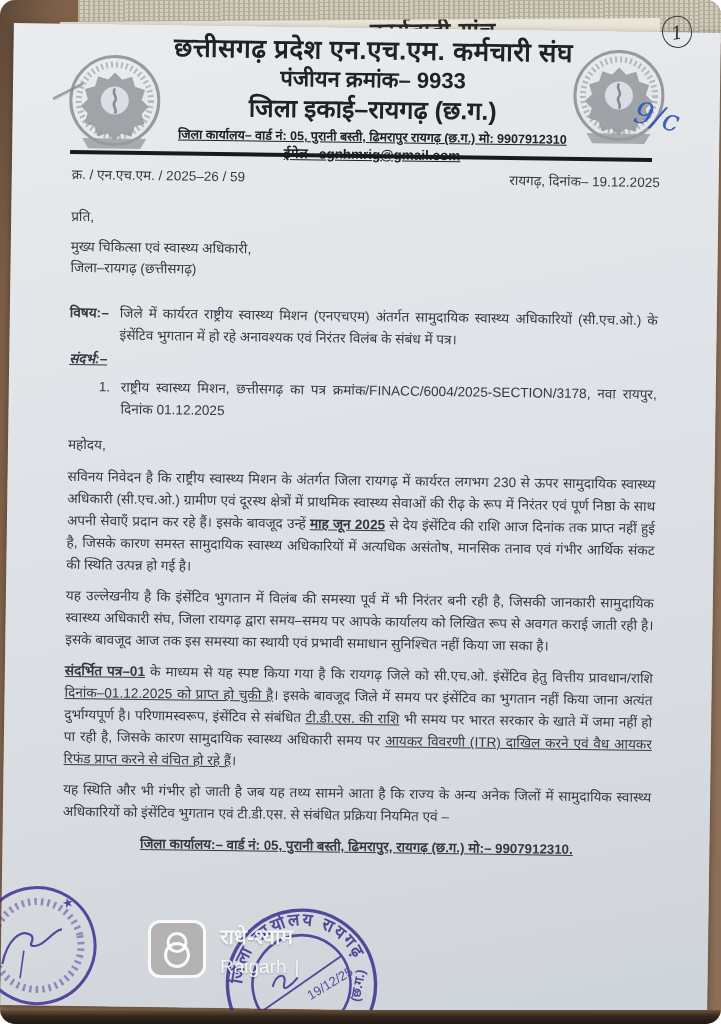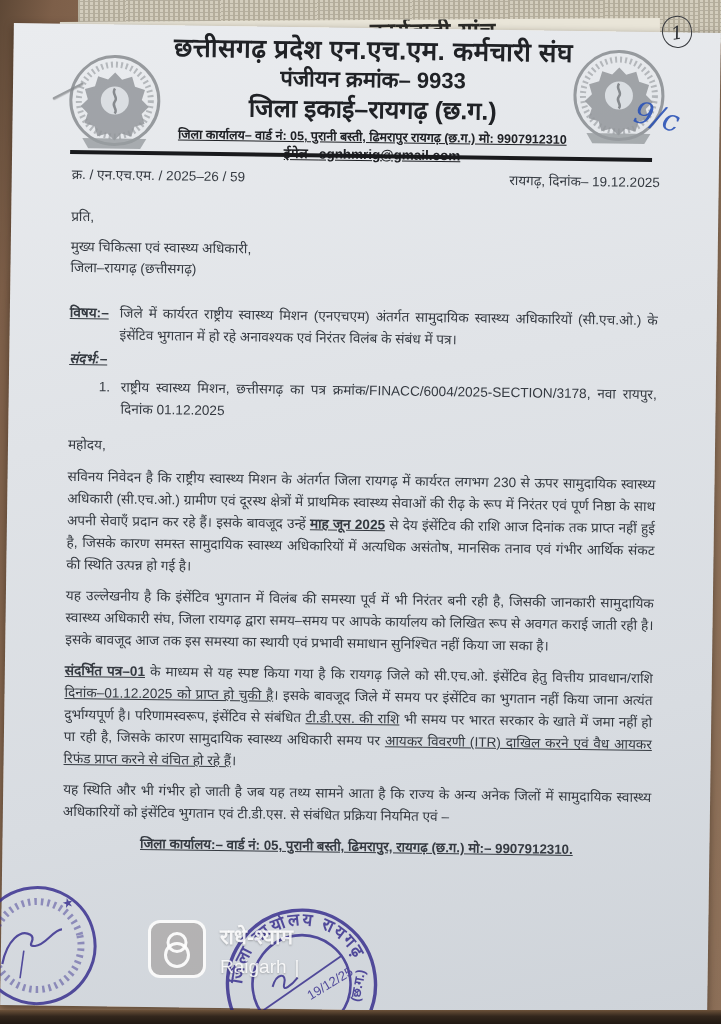--- a/index.html
+++ b/index.html
@@ -1,20 +1,20 @@
 <!DOCTYPE html>
 <html><head>
 <meta charset="utf-8">
 <style>
   * { margin:0; padding:0; box-sizing:border-box; }
   html,body { width:721px; height:1024px; }
   body { font-family:"Liberation Sans", sans-serif; }
 
   .stage { position:relative; width:721px; height:1024px; overflow:hidden;
-    background:linear-gradient(100deg,#5e4836 0%,#7d5f49 6%,#96785e 30%,#9d8066 60%,#8c6f58 100%); }
+    background:linear-gradient(100deg,#5e4836 0%,#7d5f49 6%,#96785e 30%,#9d8066 60%,#8c6f58 100%);border-radius:15px; }
 
   
   .newspaper { position:absolute; left:78px; top:0; width:643px; height:50px;
     background:#d3cdbd;
     background-image:repeating-linear-gradient(90deg,#b4ad9b 0 2px,transparent 2px 5px),
                      repeating-linear-gradient(0deg, rgba(90,85,70,.25) 0 1px, transparent 1px 4px);
     transform:rotate(-0.6deg); transform-origin:left top; }
   .headline-band { position:absolute; left:60px; top:20px; width:600px; height:28px;
     background:#e9e5d8; overflow:hidden; transform:rotate(-0.4deg); }
   .headline-band span { display:block; margin:-6px 0 0 310px; font-weight:bold;
@@ -44,21 +44,21 @@
   .rule { position:absolute; left:58px; top:126px; width:582px; height:4px; background:#191a1d; }
 
   
   .flow { position:absolute; left:60px; top:140px; width:588px; font-size:13.6px;
           line-height:22px; color:#353a41; }
   .ref-row { display:flex; justify-content:space-between; margin-bottom:20px; font-size:13.5px; }
   .to-line { margin-bottom:8px; }
   .rcpt1 { line-height:21px; }
   .rcpt2 { line-height:21px; margin-bottom:24px; }
   .subj { display:flex; margin-bottom:2px; }
-  .subj .lbl { flex:0 0 50px; font-weight:bold; text-decoration:underline; }
+  .subj .lbl { flex:0 0 50px; font-weight:bold; }
   .subj .txt { flex:1; text-align:justify; }
   .refblock { margin-bottom:6px; }
   .refblock .lbl { font-weight:bold; text-decoration:underline;font-style:italic; }
   .ref-item { display:flex; margin:2px 0 14px 30px; }
   .ref-item .no { flex:0 0 22px; }
   .ref-item .txt { flex:1; text-align:justify; }
   .salut { margin-bottom:10px; }
   p.para { text-align:justify; margin:0 0 9px 0; }
   .bu { font-weight:bold; text-decoration:underline; }
   .u  { text-decoration:underline; }

